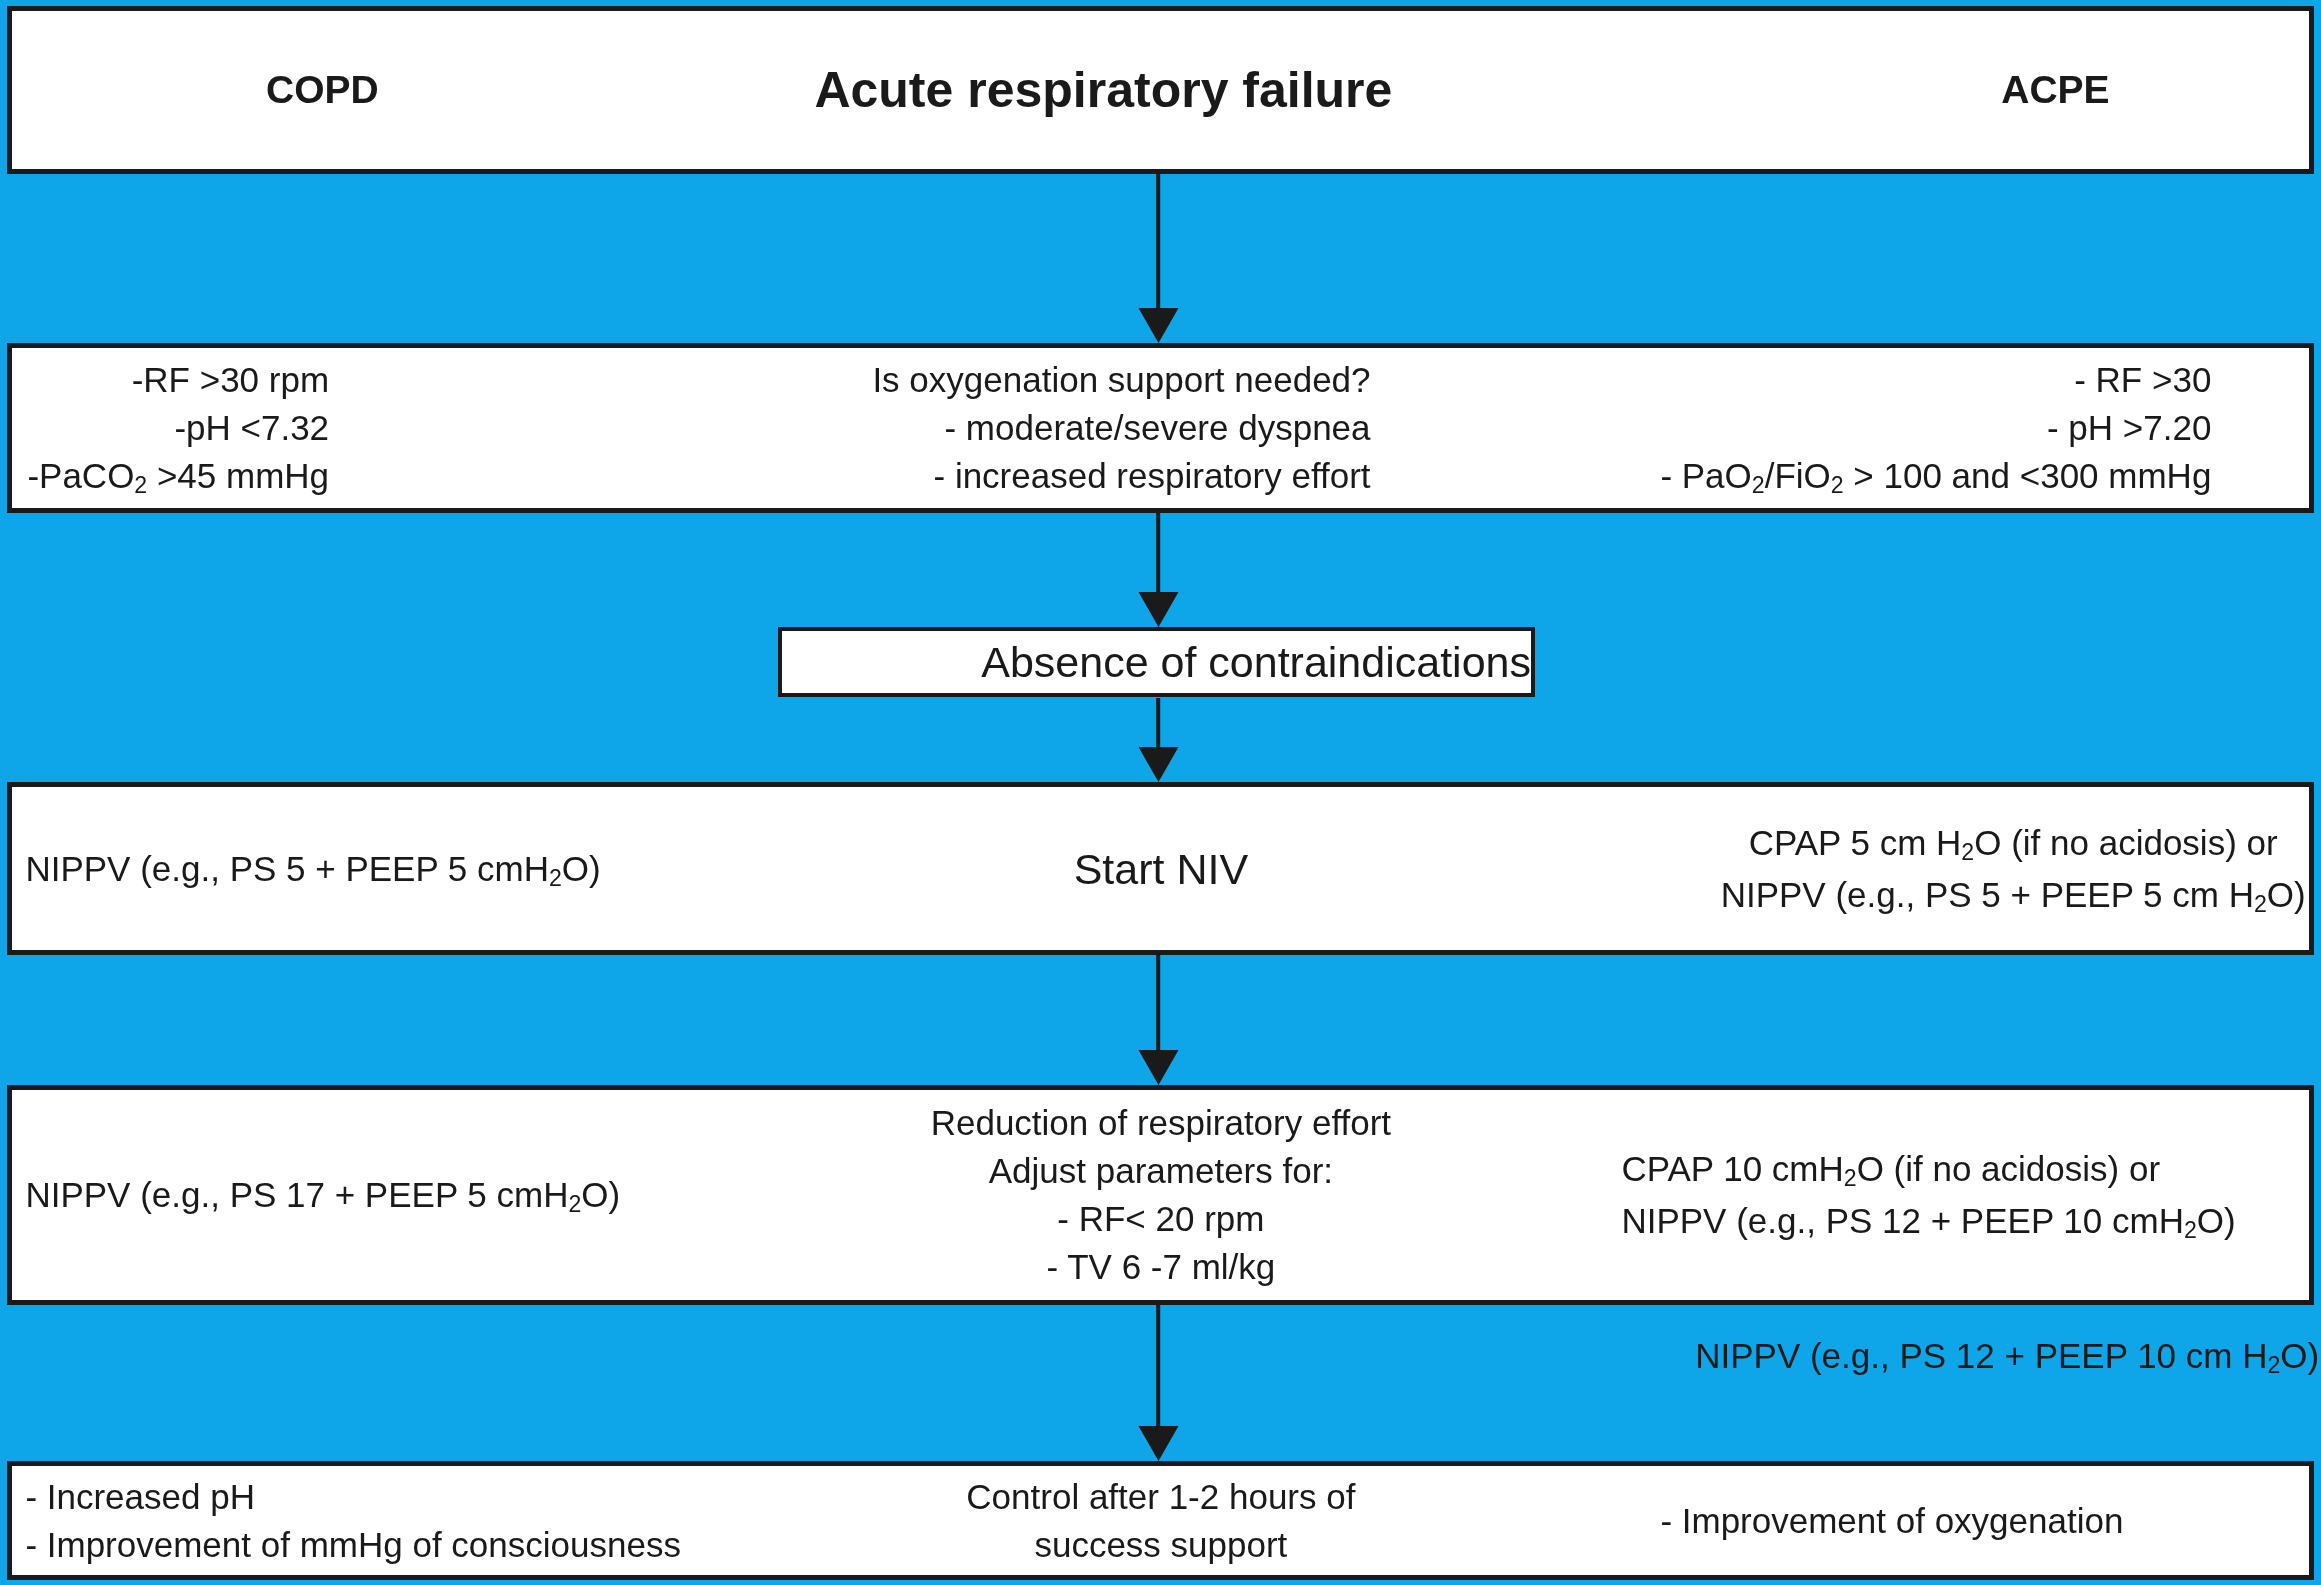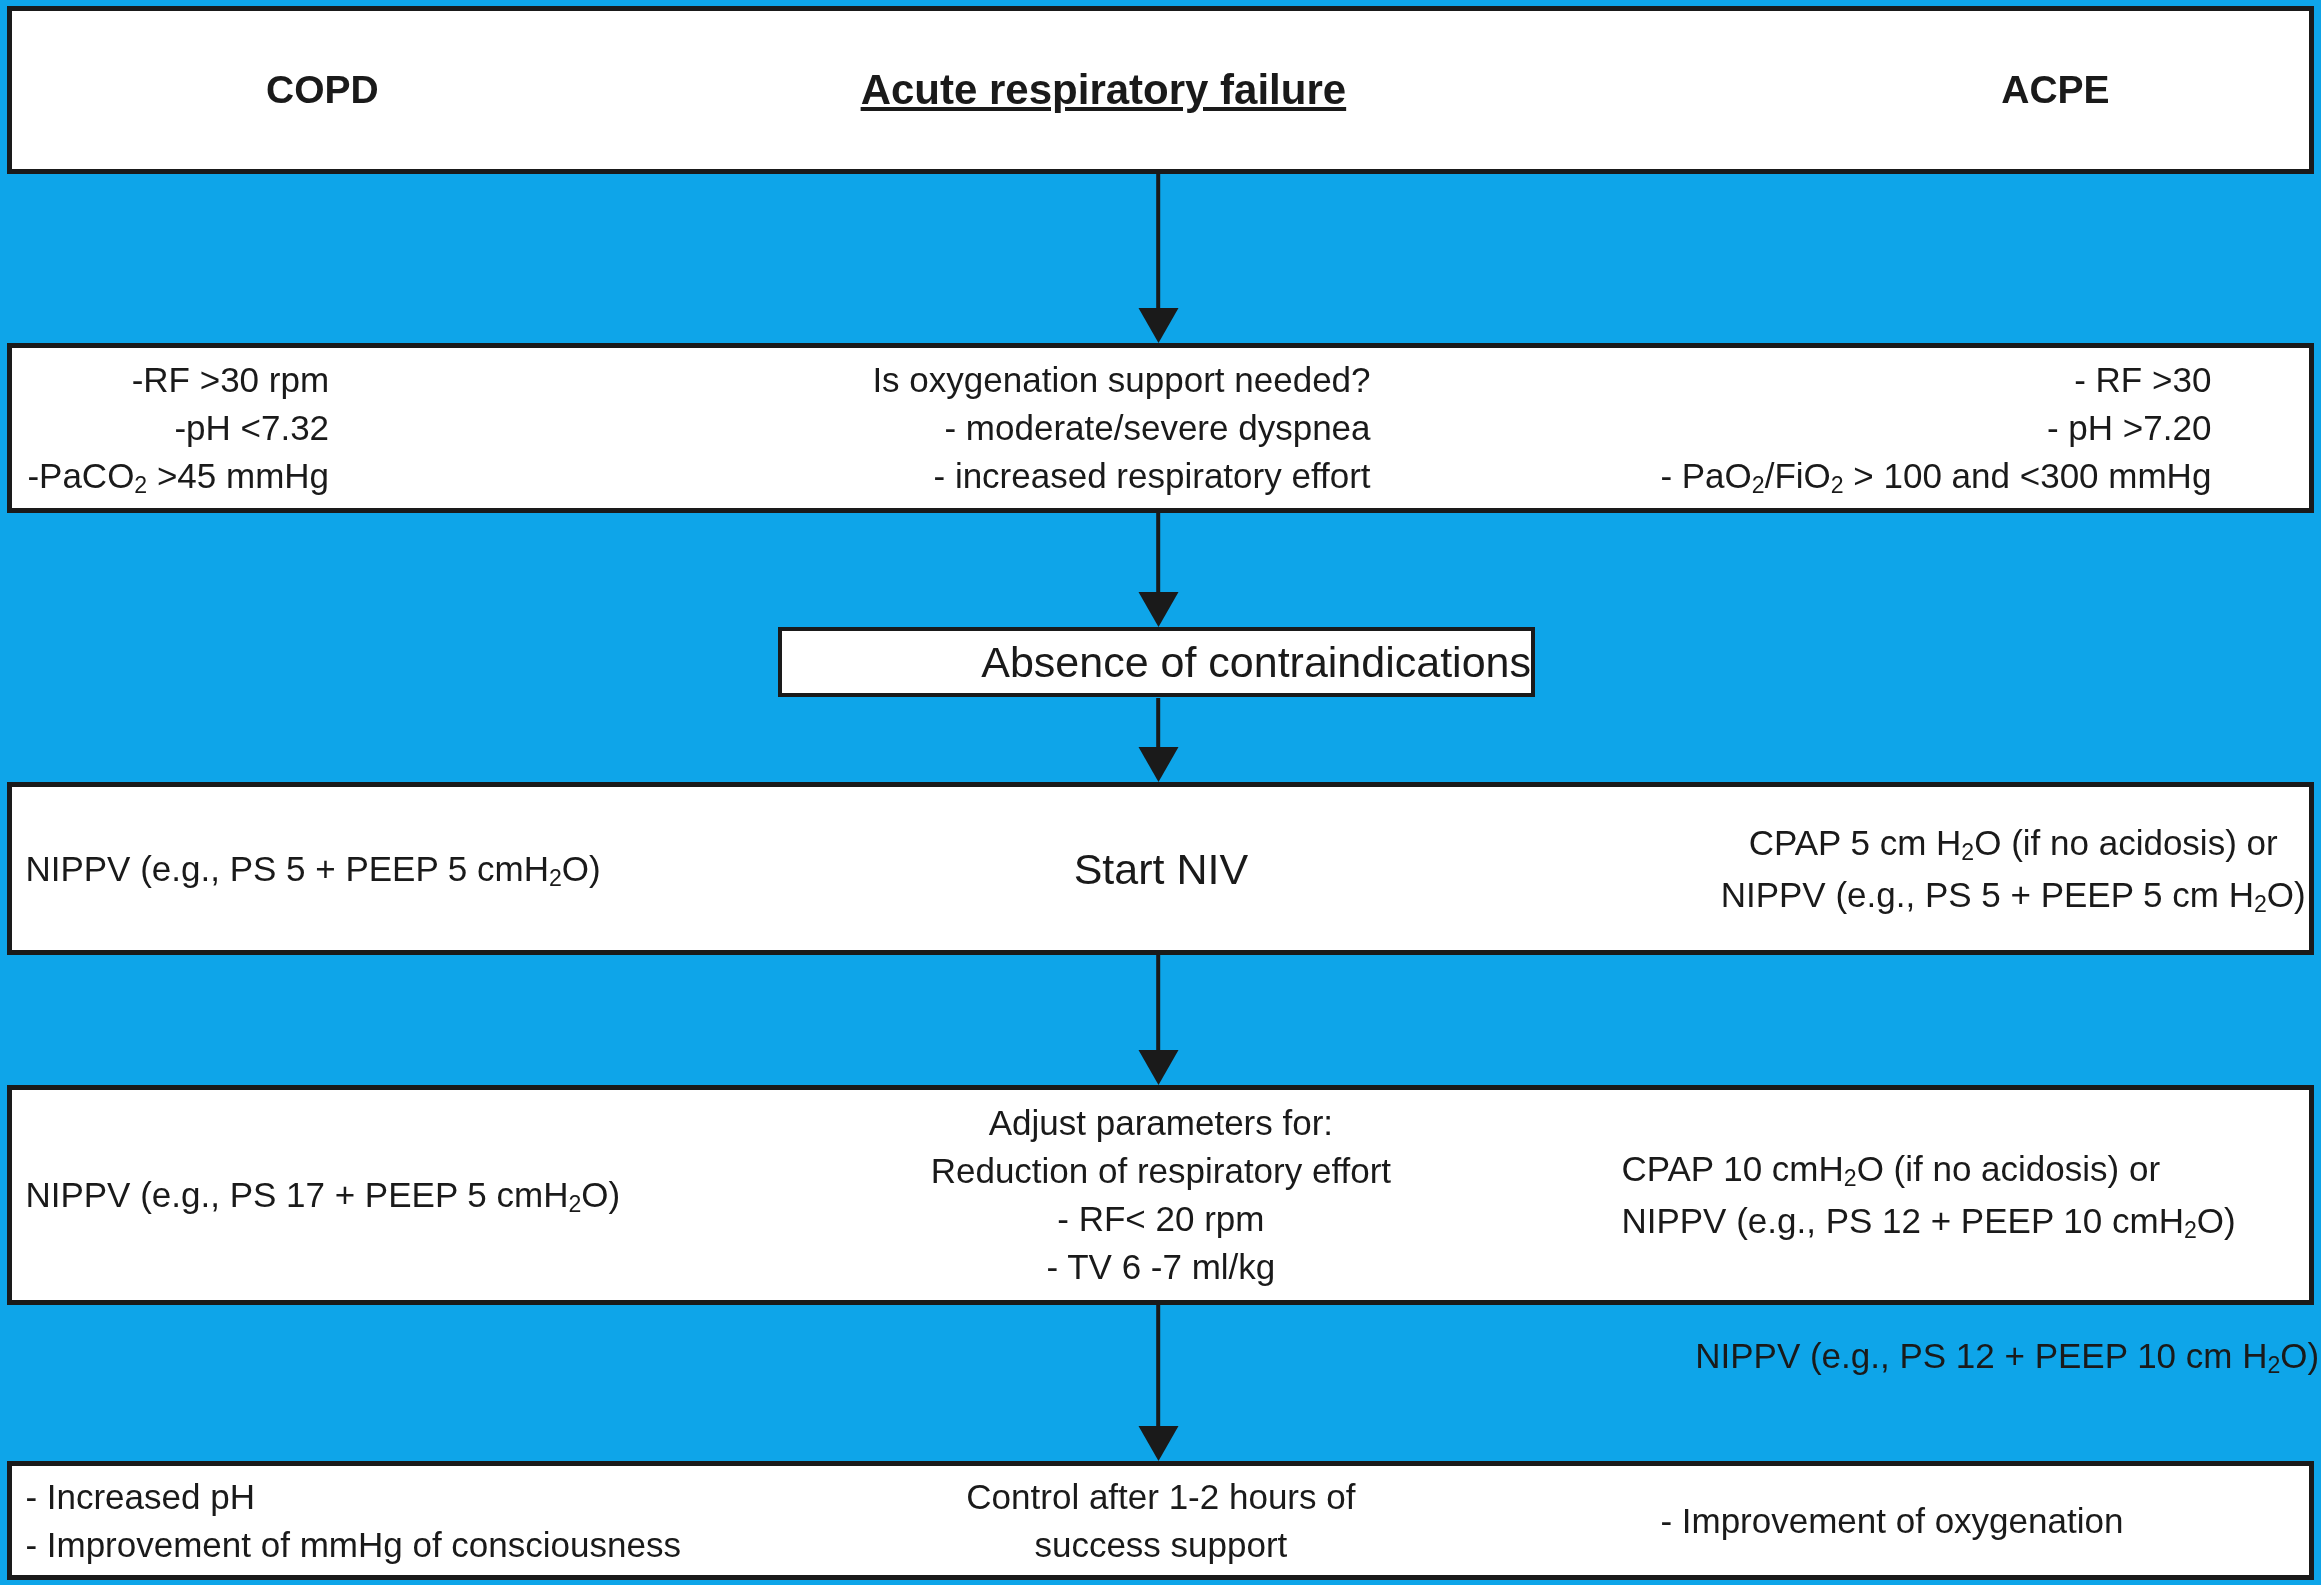--- a/index.html
+++ b/index.html
@@ -12,21 +12,21 @@
             display:flex;align-items:center;justify-content:flex-end;}
 
   .col{position:absolute;top:50%;transform:translateY(-50%);}
   .col.centered{left:0;right:0;text-align:center;}
   .col.right-anchor{text-align:center;}
 
   .body-text{font-size:35px;line-height:48px;white-space:nowrap;}
   .big-text{font-size:43px;line-height:52px;white-space:nowrap;}
   .hdr{position:absolute;top:50%;transform:translate(-50%,-50%);font-weight:bold;white-space:nowrap;}
   .hdr.side{font-size:39px;}
-  .hdr.main{font-size:42px;text-decoration:underline;}
+  .hdr.main{font-size:50px;}
 
   sub{font-size:0.66em;line-height:0;vertical-align:-0.22em;}
 
   .arrow{position:absolute;width:41px;transform:translateX(-50%);}
   .arrow .shaft{position:absolute;left:50%;transform:translateX(-50%);top:0;bottom:28px;width:4.6px;background:#1a1a1a;}
   .arrow .head{position:absolute;left:50%;transform:translateX(-50%);bottom:0;width:0;height:0;
                border-left:20.4px solid transparent;border-right:20.4px solid transparent;
                border-top:35px solid #1a1a1a;}
 
   .floating{position:absolute;font-size:35px;white-space:nowrap;}
@@ -89,22 +89,22 @@
   </div>
 
   <div class="arrow" style="left:1158px;top:955px;height:130px;">
     <div class="shaft"></div>
     <div class="head"></div>
   </div>
 
   <div class="box" style="left:7.4px;top:1085px;width:2307px;height:220px;">
     <div class="col body-text" style="left:13px;">NIPPV (e.g., PS 17 + PEEP 5 cmH<sub>2</sub>O)</div>
     <div class="col centered body-text">
+      <div>Reduction of respiratory effort</div>
       <div>Adjust parameters for:</div>
-      <div>Reduction of respiratory effort</div>
       <div>- RF&lt; 20 rpm</div>
       <div>- TV 6 -7 ml/kg</div>
     </div>
     <div class="col body-text" style="left:1609px;line-height:52px;">
       <div>CPAP 10 cmH<sub>2</sub>O (if no acidosis) or</div>
       <div>NIPPV (e.g., PS 12 + PEEP 10 cmH<sub>2</sub>O)</div>
     </div>
   </div>
 
   <div class="arrow" style="left:1158px;top:1305px;height:156px;">

